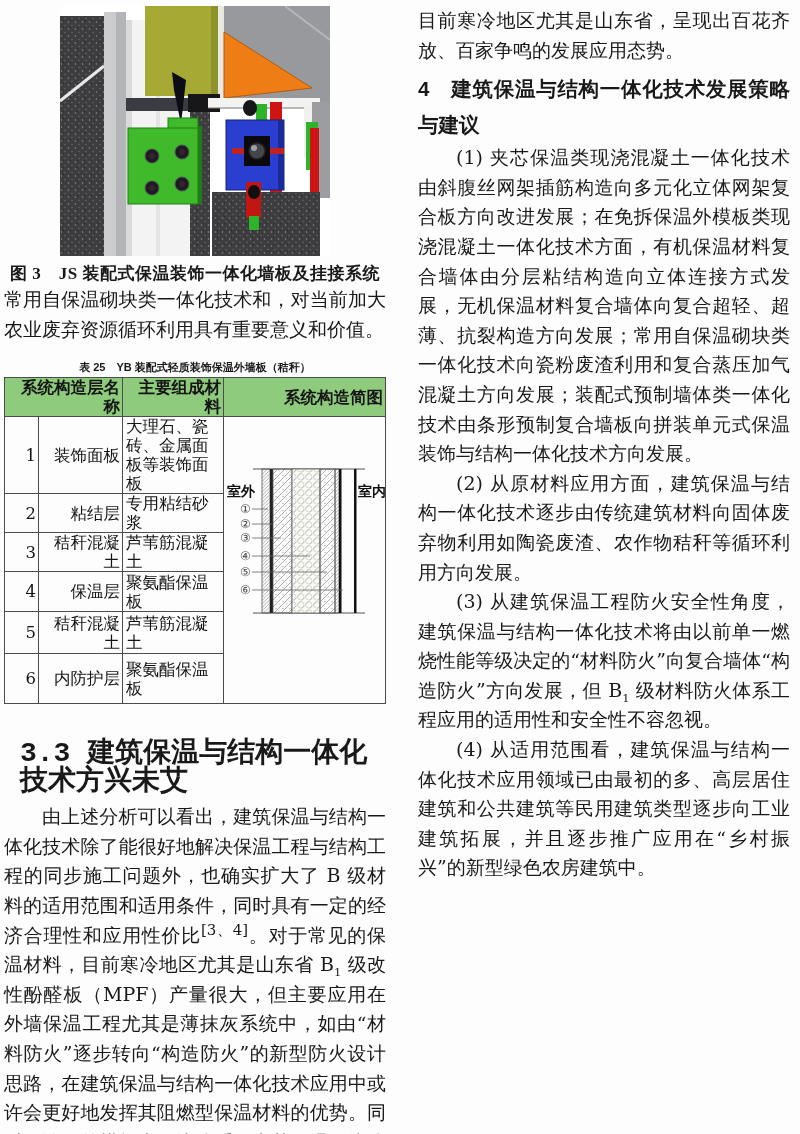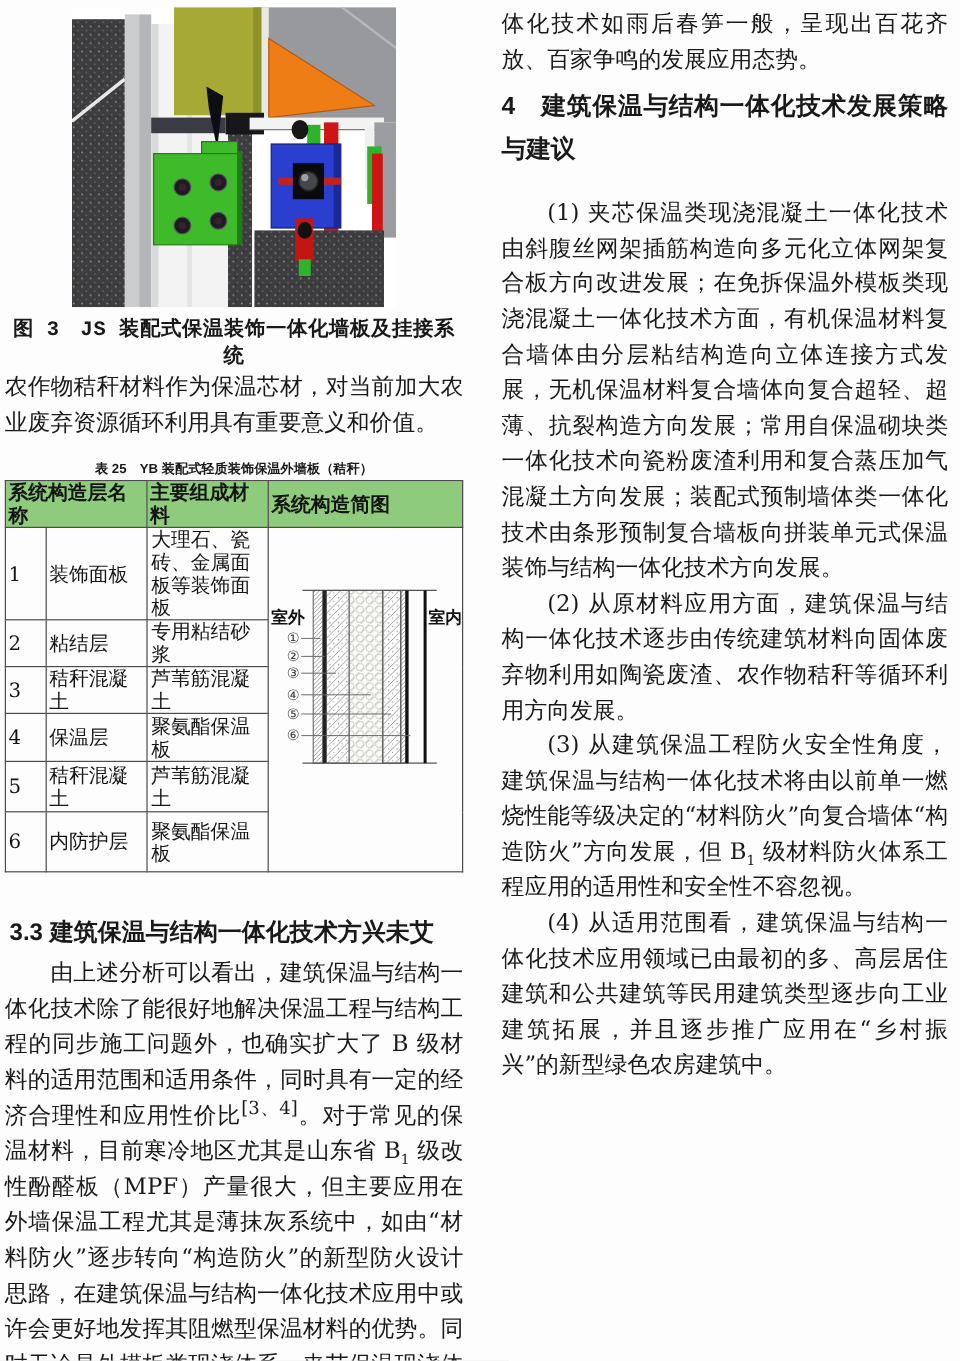--- a/index.html
+++ b/index.html
@@ -9,36 +9,36 @@
     padding:6px 6px 0 4px;
     font-family:"DejaVu Serif","Liberation Serif",serif;color:#191919;
   }
   .col-left{width:382px;flex:none;}
   .col-right{width:372px;flex:none;margin-left:32px;}
   p.body{margin:0;font-size:19px;line-height:29.6px;text-align:justify;}
   .indent{text-indent:2em;}
   sup.ref{font-size:15px;vertical-align:super;line-height:0;}
   sub.sb{font-size:11.5px;vertical-align:sub;line-height:0;}
   .figure3{display:block;margin:0 auto;}
-  .fig-caption{margin-top:6px;font-family:Liberation Mono, monospace;
+  .fig-caption{margin-top:6px;font-family:Liberation Serif, serif;
     font-weight:bold;font-size:17px;text-align:center;letter-spacing:.5px;}
   .p-straw{margin-top:26px;}
   .tbl-title{margin-top:16px;font-family:"Liberation Sans","DejaVu Sans",sans-serif;
     font-weight:bold;font-size:11px;text-align:center;}
   table.tbl{width:382px;border-collapse:collapse;table-layout:fixed;margin-top:2px;
     font-size:16.5px;color:#141414;}
-  table.tbl td{border:1px solid #4c4c4c;padding:0 2px;text-align:left;vertical-align:middle;line-height:19px;}
+  table.tbl td{border:1px solid #4c4c4c;padding:0 2px;text-align:right;vertical-align:middle;line-height:19px;}
   table.tbl tr.hd td{background:#8fcb7c;font-weight:bold;font-size:16.5px;height:24px;}
   .c-mat{text-align:left !important;padding-left:3px !important;}
   .c-diag{padding:0 !important;vertical-align:top !important;margin-top:37px;}
   tr.r1{height:46px;} tr.r2{height:36px;} tr.r3{height:37px;}
   tr.r4{height:40px;} tr.r5{height:42px;} tr.r6{height:50px;}
-  .sec-heading{margin:36px 0 6px 4px;font-family:Liberation Sans, sans-serif;
-    font-weight:bold;font-size:20px;line-height:28px;}
-  .chap-heading{margin:6px 0 20px 0;font-family:"Liberation Sans","DejaVu Sans",sans-serif;
+  .sec-heading{margin:36px 0 6px 16px;font-family:Liberation Mono, monospace;
+    font-weight:bold;font-size:28px;line-height:28px;}
+  .chap-heading{margin:6px 0 0 0;font-family:"Liberation Sans","DejaVu Sans",sans-serif;
     font-weight:bold;font-size:20.5px;line-height:36px;text-align:justify;}
 </style>
 </head>
 <body>
 
 <div class="page">
 
   <div class="col-left">
 
     <svg class="figure3" width="270" height="250" viewBox="0 0 270 250">
@@ -112,21 +112,21 @@
       <circle cx="194" cy="142" r="3" fill="#9fa0a6"></circle>
 
       <rect x="152" y="186" width="108" height="64" fill="url(#spk)"></rect>
       <rect x="186" y="176" width="15" height="36" fill="#c11612"></rect>
       <rect x="189" y="210" width="10" height="14" fill="#2eb42a"></rect>
       <ellipse cx="194" cy="186" rx="6" ry="7" fill="#111"></ellipse>
     </svg>
 
     <div class="fig-caption">图 3　JS 装配式保温装饰一体化墙板及挂接系统</div>
 
-    <p class="body p-straw">农作物秸秆材料作为保温芯材，对当前加大农业废弃资源循环利用具有重要意义和价值。</p>
+    <p class="body p-straw">常用自保温砌块类一体化技术和，对当前加大农业废弃资源循环利用具有重要意义和价值。</p>
 
     <div class="tbl-title">表 25　YB 装配式轻质装饰保温外墙板（秸秆）</div>
 
     <table class="tbl">
       <colgroup>
           <col style="width:34px">
           <col style="width:84px">
           <col style="width:101px">
           <col>
         </colgroup>
@@ -216,21 +216,21 @@
 
     <div class="sec-heading">3.3 建筑保温与结构一体化技术方兴未艾</div>
 
     <p class="body indent">
       <span>由上述分析可以看出，建筑保温与结构一体化技术除了能很好地解决保温工程与结构工程的同步施工问题外，也确实扩大了 B 级材料的适用范围和适用条件，同时具有一定的经济合理性和应用性价比</span><sup class="ref">[3、4]</sup><span>。对于常见的保温材料，目前寒冷地区尤其是山东省 B</span><sub class="sb">1</sub><span> 级改性酚醛板（MPF）产量很大，但主要应用在外墙保温工程尤其是薄抹灰系统中，如由“材料防火”逐步转向“构造防火”的新型防火设计思路，在建筑保温与结构一体化技术应用中或许会更好地发挥其阻燃型保温材料的优势。同时无论是外模板类现浇体系、夹芯保温现浇体系、砌体类自保温体系还是预制装配式自保温墙板体系，各种建筑保温与结构一</span>
     </p>
   </div>
 
   <div class="col-right">
 
-    <p class="body">体化技术如雨后春笋一般，呈现出百花齐放、百家争鸣的发展应用态势。</p>
+    <p class="body">目前寒冷地区尤其是山东省，呈现出百花齐放、百家争鸣的发展应用态势。</p>
 
     <div class="chap-heading">4　建筑保温与结构一体化技术发展策略与建议</div>
 
 
     <p class="body indent">(1) 夹芯保温类现浇混凝土一体化技术由斜腹丝网架插筋构造向多元化立体网架复合板方向改进发展；在免拆保温外模板类现浇混凝土一体化技术方面，有机保温材料复合墙体由分层粘结构造向立体连接方式发展，无机保温材料复合墙体向复合超轻、超薄、抗裂构造方向发展；常用自保温砌块类一体化技术向瓷粉废渣利用和复合蒸压加气混凝土方向发展；装配式预制墙体类一体化技术由条形预制复合墙板向拼装单元式保温装饰与结构一体化技术方向发展。</p>
 
     <p class="body indent">(2) 从原材料应用方面，建筑保温与结构一体化技术逐步由传统建筑材料向固体废弃物利用如陶瓷废渣、农作物秸秆等循环利用方向发展。</p>
 
     <p class="body indent">
       <span>(3) 从建筑保温工程防火安全性角度，建筑保温与结构一体化技术将由以前单一燃烧性能等级决定的“材料防火”向复合墙体“构造防火”方向发展，但 B</span><sub class="sb">1</sub><span> 级材料防火体系工程应用的适用性和安全性不容忽视。</span>

